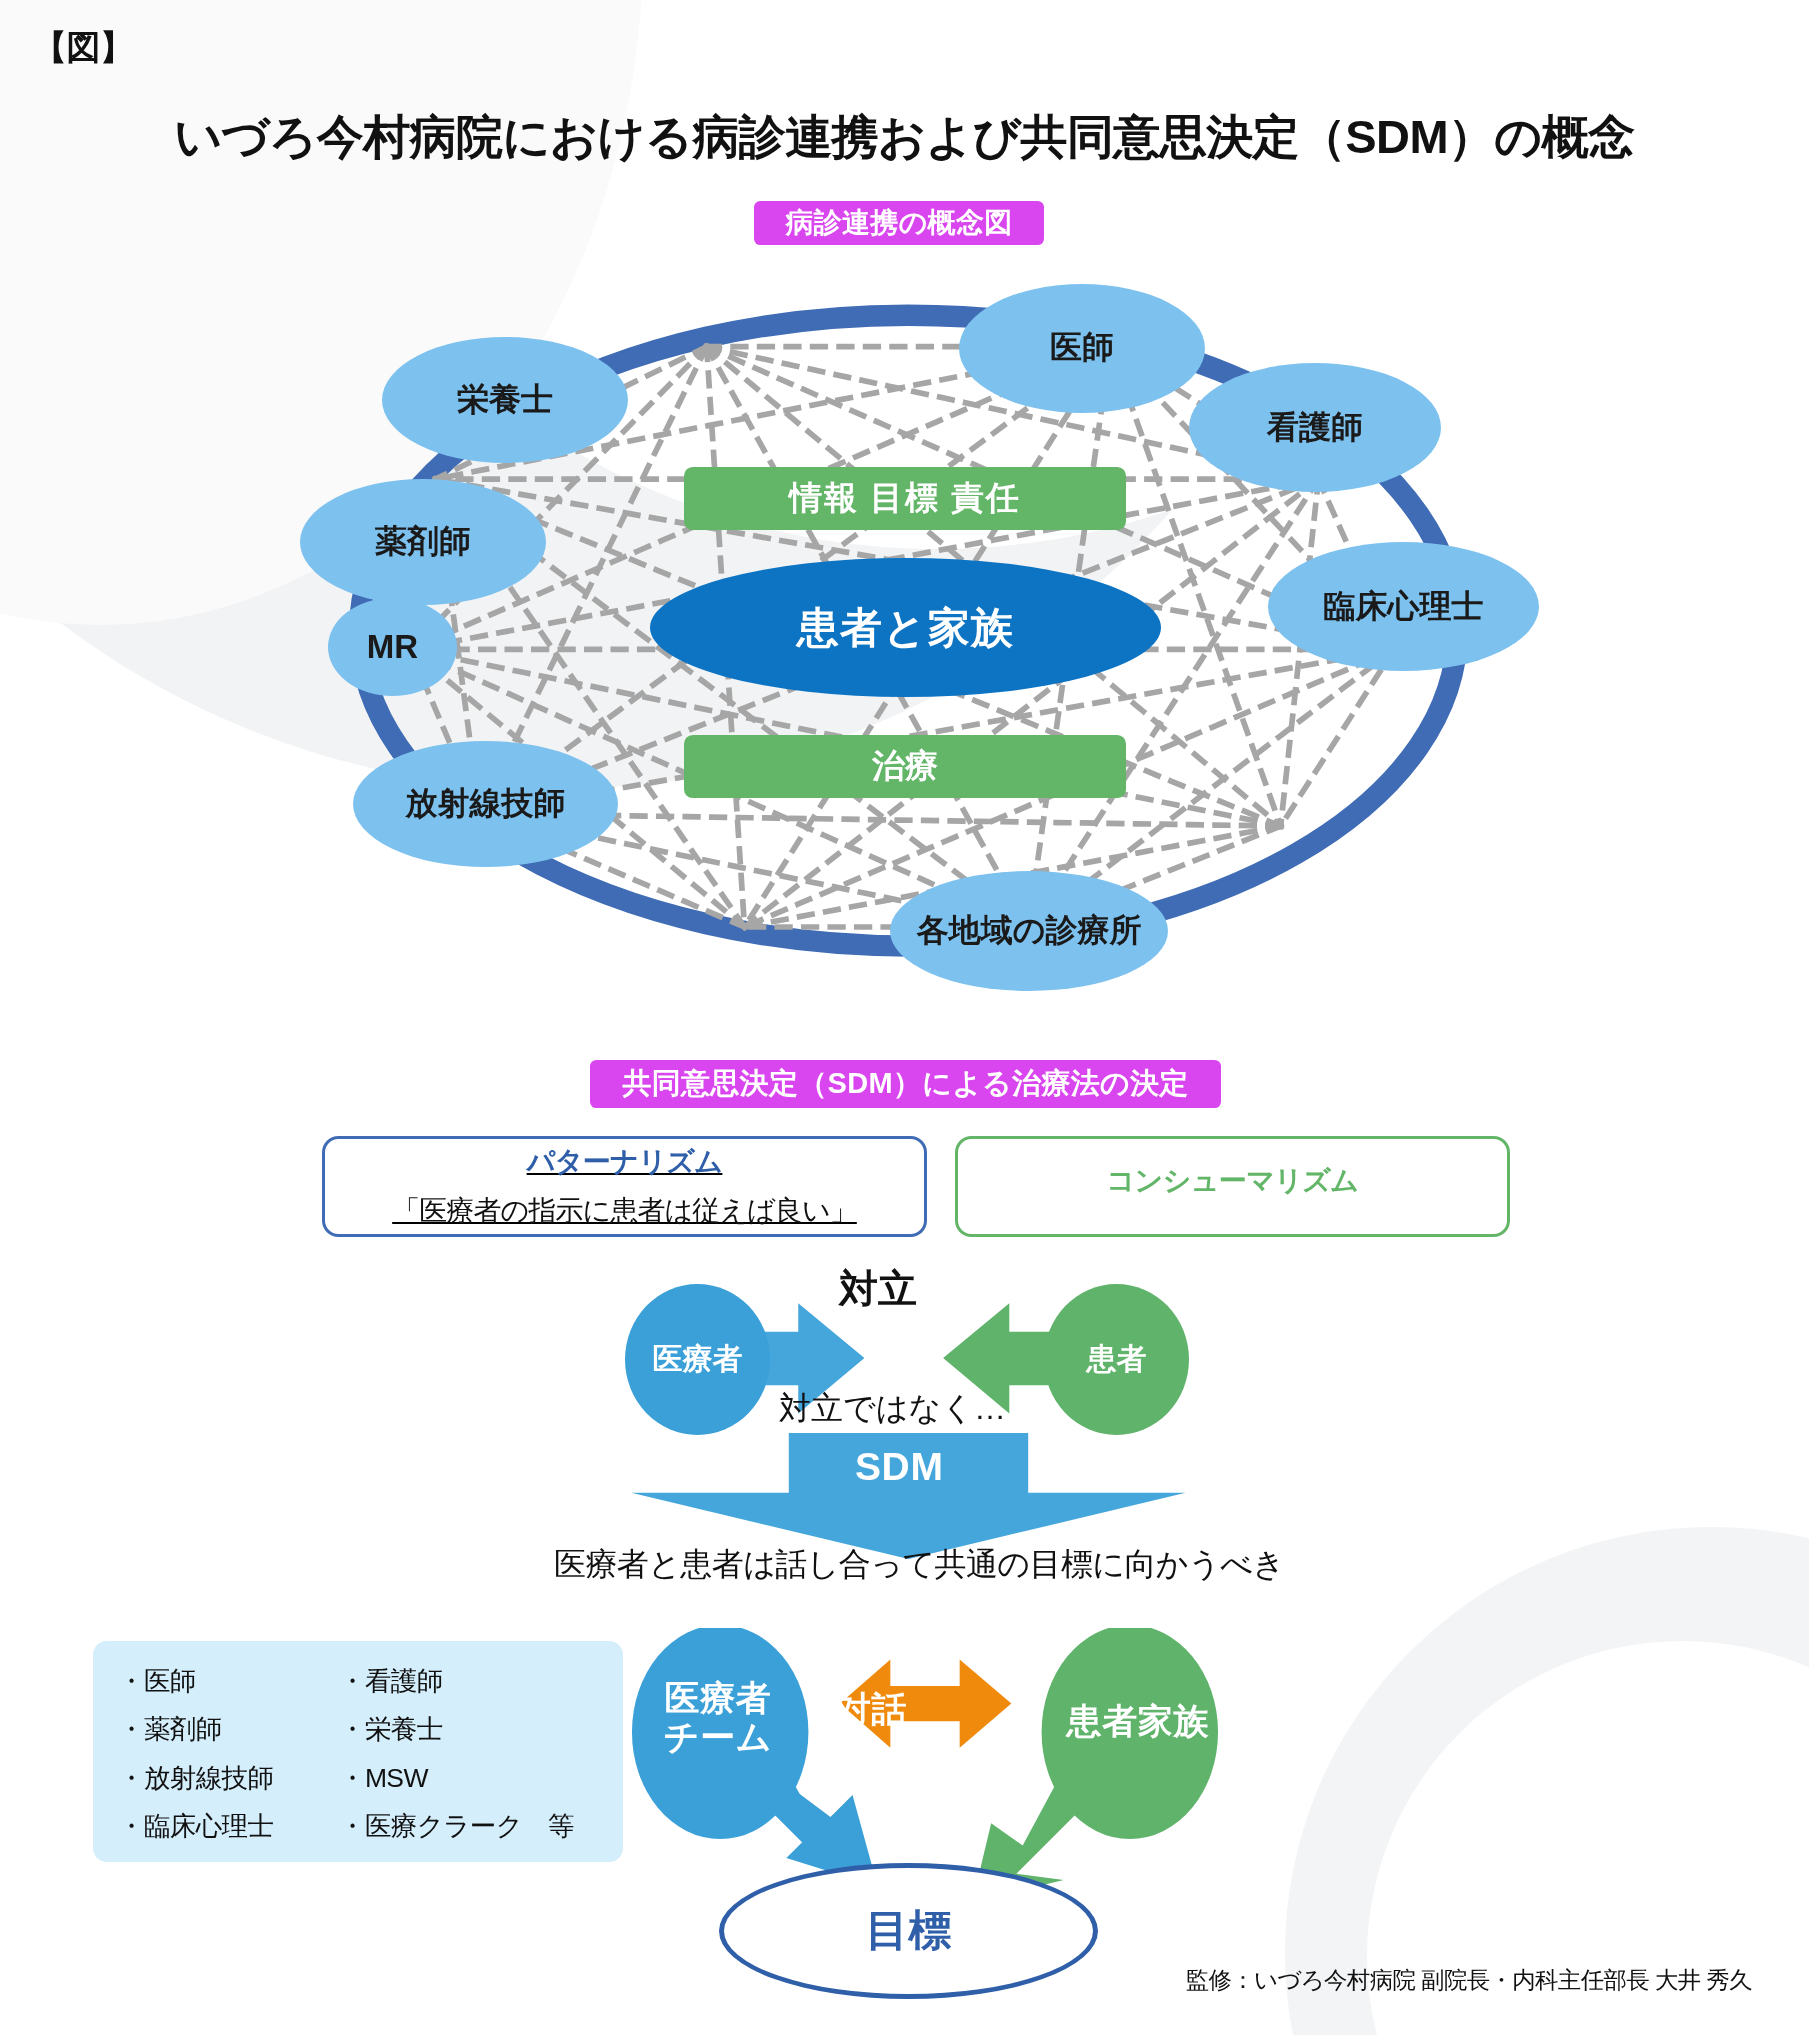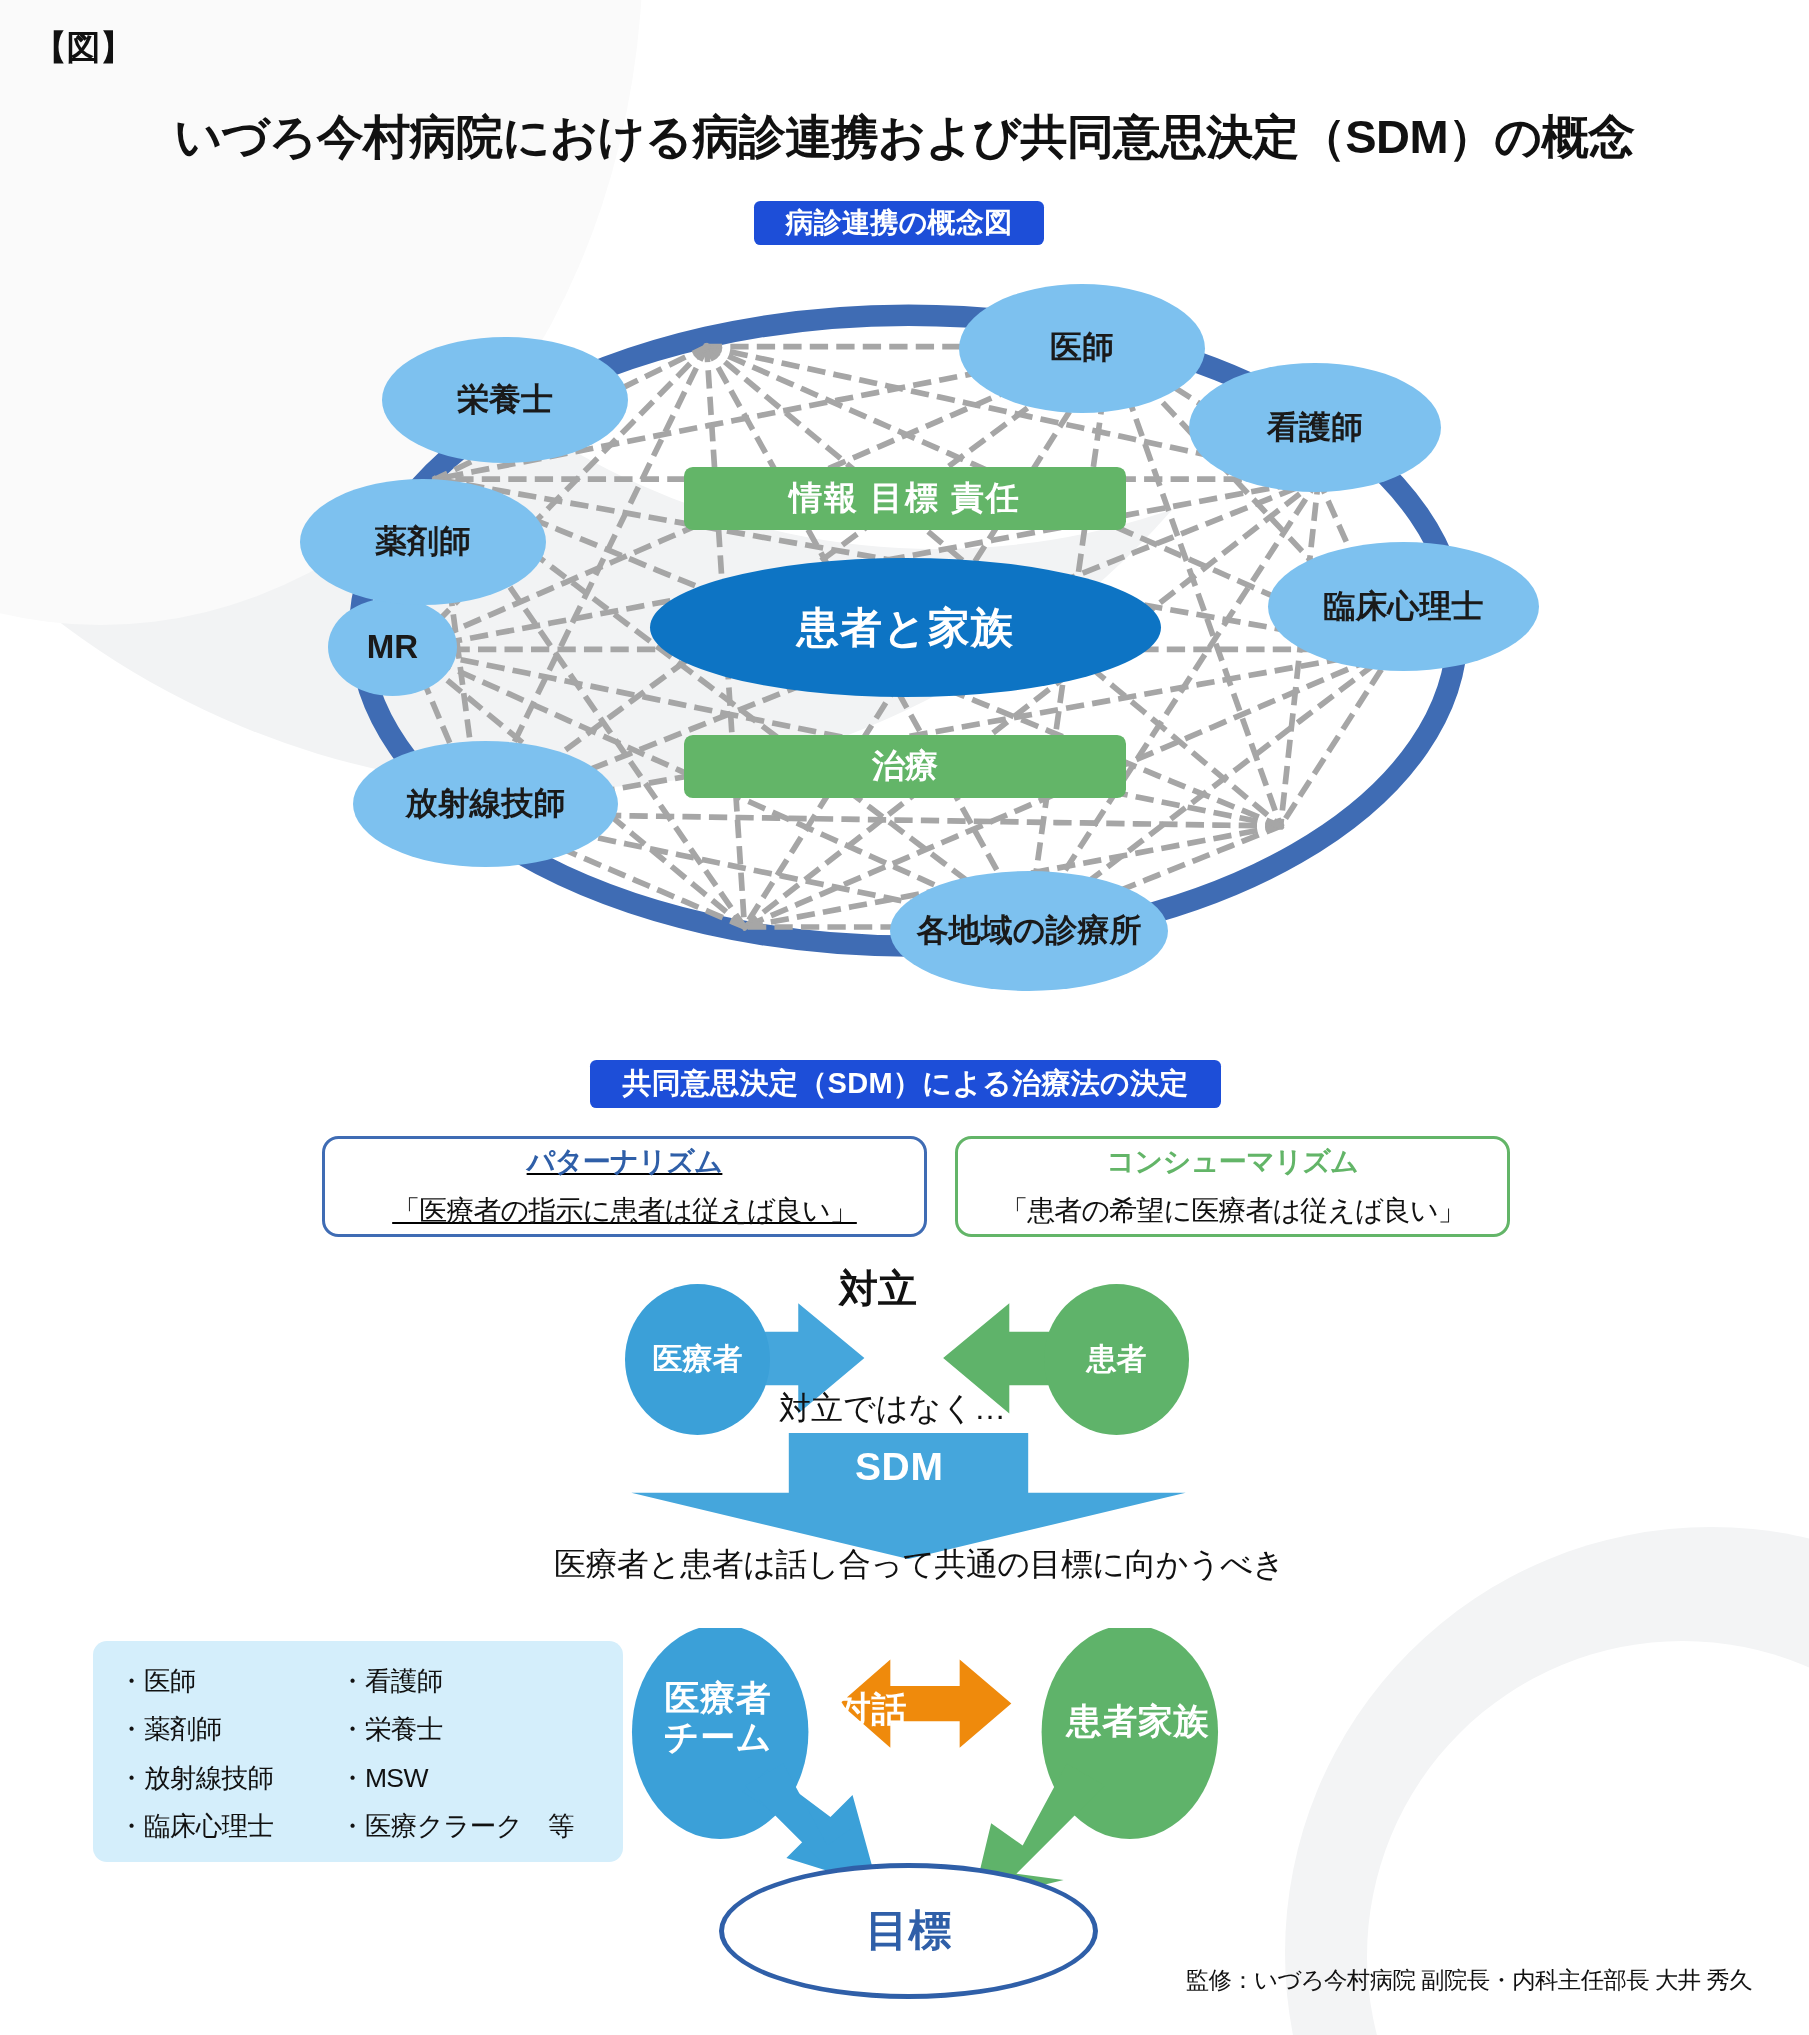--- a/index.html
+++ b/index.html
@@ -48,21 +48,21 @@
   .page-title {
     position: absolute; left: 0; top: 106px; width: 1809px;
     text-align: center;
     font-size: 47px; font-weight: bold; color: #111111;
     letter-spacing: -0.6px;
   }
 
   
   .badge {
     position: absolute;
-    background: #1d4ed8;
+    background: #d946ef;
     color: #ffffff;
     font-weight: bold;
     border-radius: 6.3px;
     display: flex; align-items: center; justify-content: center;
     letter-spacing: 0.3px;
   }
   #badge-network { left: 754px; top: 201px; width: 290px; height: 44px; font-size: 28px; }
   #badge-sdm     { left: 590px;  top: 1060px; width: 631px; height: 48px; font-size: 29px; }
 
   
@@ -285,21 +285,20 @@
 
   <div class="badge" id="badge-sdm">共同意思決定（SDM）による治療法の決定</div>
 
   <div class="concept-box" style="left:322px; top:1136px; width:605px; height:101px;text-decoration:underline;">
     <div class="concept-title">パターナリズム</div>
     <div class="concept-sub">「医療者の指示に患者は従えば良い」</div>
   </div>
 
   <div class="concept-box green" style="left:955px; top:1136px; width:555px; height:101px;">
     <div class="concept-title">コンシューマリズム</div>
-    <div class="concept-sub">「患者の希望に医療者は従えば良い」</div>
   </div>
 
   <div class="label-plain" style="left:839px; top:1262px; font-size:39px;">
     <span>対立</span>
   </div>
 
   <svg style="position:absolute; left:593px; top:1297px;" width="631" height="126" viewBox="0 0 1000 200">
     <polygon points="105,55 325,55 325,10 430,97 325,185 325,140 105,140" fill="#45a6dc"></polygon>
     <polygon points="880,55 660,55 660,10 555,97 660,185 660,140 880,140" fill="#5fb36a"></polygon>
   </svg>

